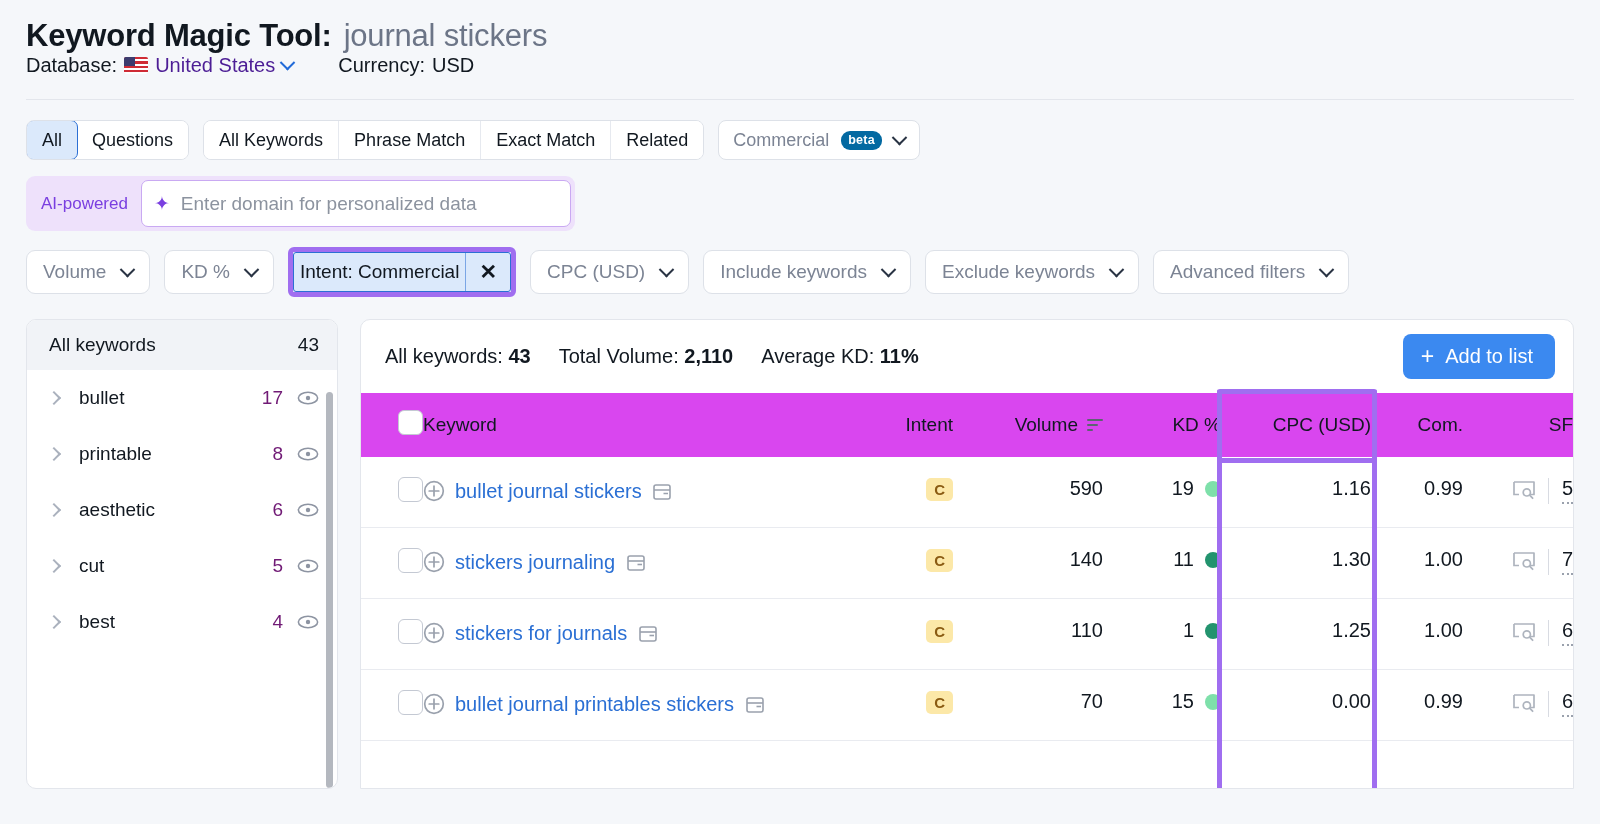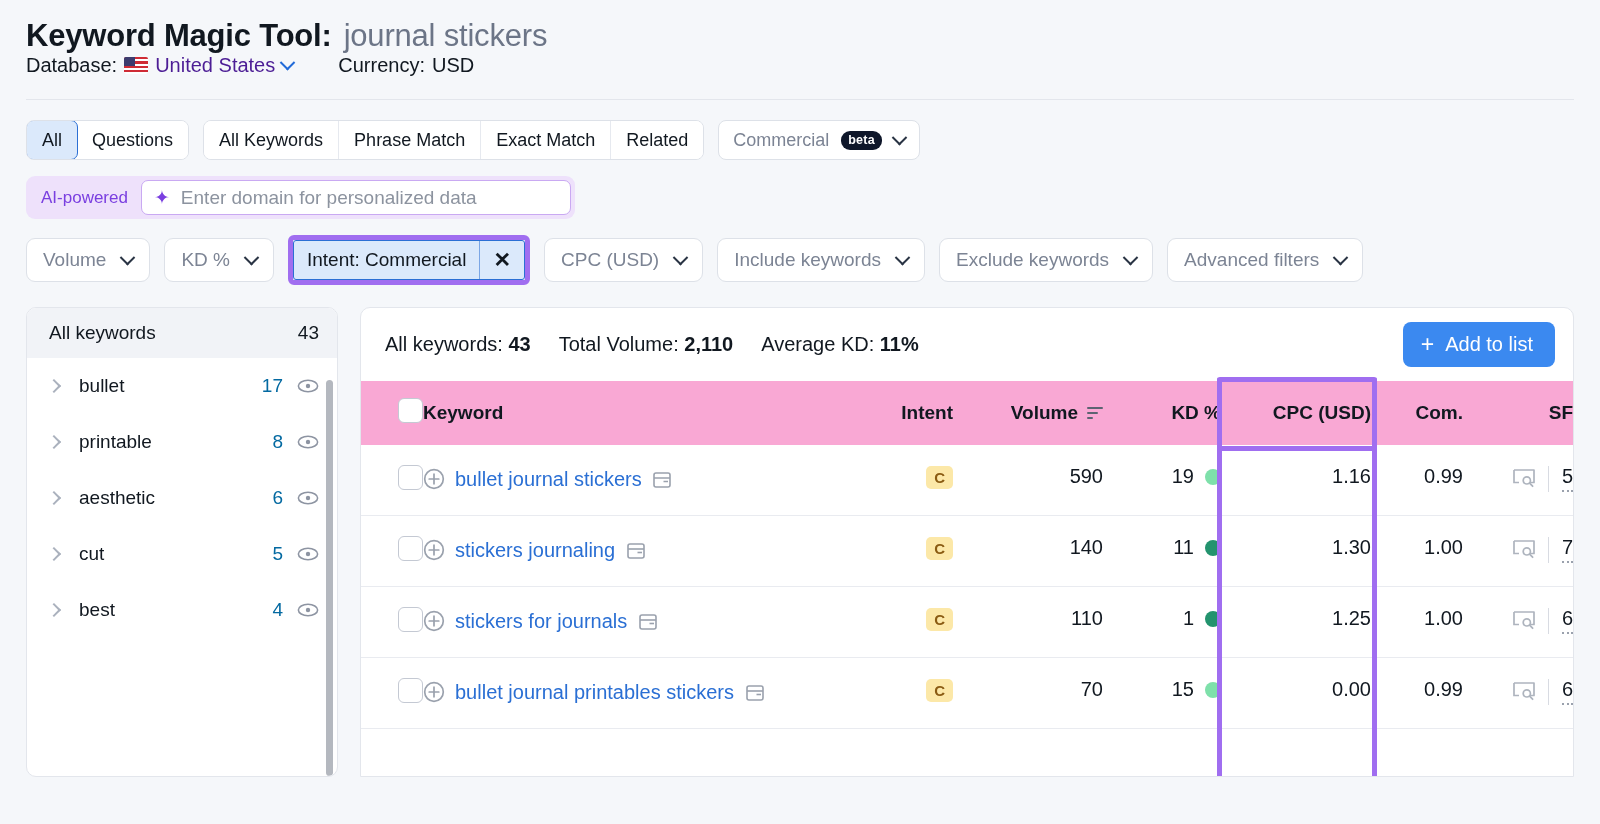--- a/index.html
+++ b/index.html
@@ -53,30 +53,30 @@
   .seg-btn.active {
     background: #dbe9fb; border: 1.6px solid #2b6fd4; border-radius: 7px;
     margin: -1px; height: calc(100% + 2px); z-index: 2;
   }
   .lang-btn {
     display: flex; align-items: center; gap: 12px; height: 40px;
     padding: 0 14px; background: #fff; border: 1px solid #dde1e8;
     border-radius: 8px; font-size: 18px; color: #7c8494; cursor: pointer;
   }
   .beta-badge {
-    background: #0f172a; color: #fff; font-size: 12.5px; font-weight: bold;
+    background: #0369a1; color: #fff; font-size: 12.5px; font-weight: bold;
     padding: 2.5px 7px; border-radius: 9px; letter-spacing: .2px;
   }
   .lang-chev { color: #2a3444; }
 
   
   .ai-row { padding: 16px 26px 0 26px; }
   .ai-wrap {
     display: inline-flex; align-items: center; gap: 0;
-    background: #eee1fb; border-radius: 9px; padding: 4px; height: 43px;
+    background: #eee1fb; border-radius: 9px; padding: 4px; height: 55px;
   }
   .ai-label { font-size: 17px; color: #7a3fe0; padding: 0 13px 0 11px; white-space: nowrap; }
   .ai-input {
     display: flex; align-items: center; gap: 11px;
     background: #fff; border: 1px solid #c9a9f2; border-radius: 7px;
     height: 100%; padding: 0 14px 0 12px; width: 430px;
   }
   .sparkle { color: #7a3fe0; font-size: 19px; line-height: 1; }
   .ai-ph { font-size: 19px; color: #8c939f; }
 
@@ -87,21 +87,21 @@
     height: 44px; padding: 0 16px; background: #fff;
     border: 1px solid #dde1e8; border-radius: 9px;
     font-size: 19px; color: #7c8494; cursor: pointer; white-space: nowrap;
   }
   .filter-btn .chev { color: #2a3444; }
   .intent-highlight { border: 5px solid #a06ef0; border-radius: 6px; padding: 0; display: flex; }
   .intent-chip {
     display: flex; align-items: center; height: 40px;
     background: #dbe9fb; border: 1px solid #2b6fd4; border-radius: 3px;
   }
-  .intent-chip .txt { font-size: 19px; color: #111820; padding: 0 13px; white-space: nowrap; text-align: center; }
+  .intent-chip .txt { font-size: 19px; color: #111820; padding: 0 6px; white-space: nowrap; text-align: center; }
   .intent-chip .sep { width: 1px; height: 100%; background: #2b6fd4; opacity: .55; }
   .intent-chip .x { font-size: 21px; font-weight: bold; color: #111820; padding: 0 13px; cursor: pointer; }
 
   
   .body-row { display: flex; gap: 22px; padding: 22px 26px 0 26px; align-items: flex-start; }
 
   
   .left-panel {
     width: 312px; background: #fff; border: 1px solid #e3e6ec;
     border-radius: 10px; overflow: hidden; position: relative; flex: none;
@@ -126,21 +126,21 @@
   .lp-item {
     display: flex; align-items: center; gap: 0;
     padding: 17px 18px 17px 22px; font-size: 19px; cursor: pointer;
   }
   .lp-arrow {
     width: 10px; height: 10px; border-right: 2.4px solid #aab1bd;
     border-top: 2.4px solid #aab1bd; transform: rotate(45deg);
     margin-right: 20px; flex: none;
   }
   .lp-name { flex: 1; color: #111820; }
-  .lp-count { color: #0369a1; margin-right: 14px; }
+  .lp-count { color: #701a75; margin-right: 14px; }
   .eye { width: 22px; height: 14px; flex: none; color: #8d94a2; }
   .lp-scrollbar {
     position: absolute; right: 4px; top: 72px; width: 7px; bottom: 0;
     background: transparent;
   }
   .lp-thumb { position: absolute; top: 0; left: 0; width: 7px; height: 100%; background: #b4b8bf; border-radius: 4px; }
 
   
   .right-panel {
     flex: 1; background: #fff; border: 1px solid #e3e6ec;
@@ -156,21 +156,21 @@
   .add-btn {
     display: flex; align-items: center; gap: 11px;
     background: #3b89f0; color: #fff; border: none; border-radius: 8px;
     height: 45px; padding: 0 22px 0 18px; font-size: 20px; cursor: pointer;
     font-family: inherit;
   }
   .add-plus { font-size: 23px; line-height: 1; }
 
   table.kw { width: 100%; border-collapse: collapse; table-layout: fixed; }
   table.kw th {
-    background: #f9a8d4; font-size: 19px; font-weight: bold; color: #111820;
+    background: #d946ef; font-size: 19px; font-weight: normal; color: #111820;
     padding: 17px 0; text-align: right; vertical-align: middle;
   }
   table.kw th.lft { text-align: left; }
   th.c-check { width: 62px; text-align: center; }
   th.c-kw    { width: auto; }
   th.c-int   { width: 92px; padding-right: 22px; }
   th.c-vol   { width: 150px; background: #e4e7ee; padding-right: 18px; }
   th.c-kd    { width: 118px; padding-right: 22px; }
   th.c-cpc   { width: 150px; padding-right: 22px; }
   th.c-com   { width: 92px; padding-right: 8px; }

